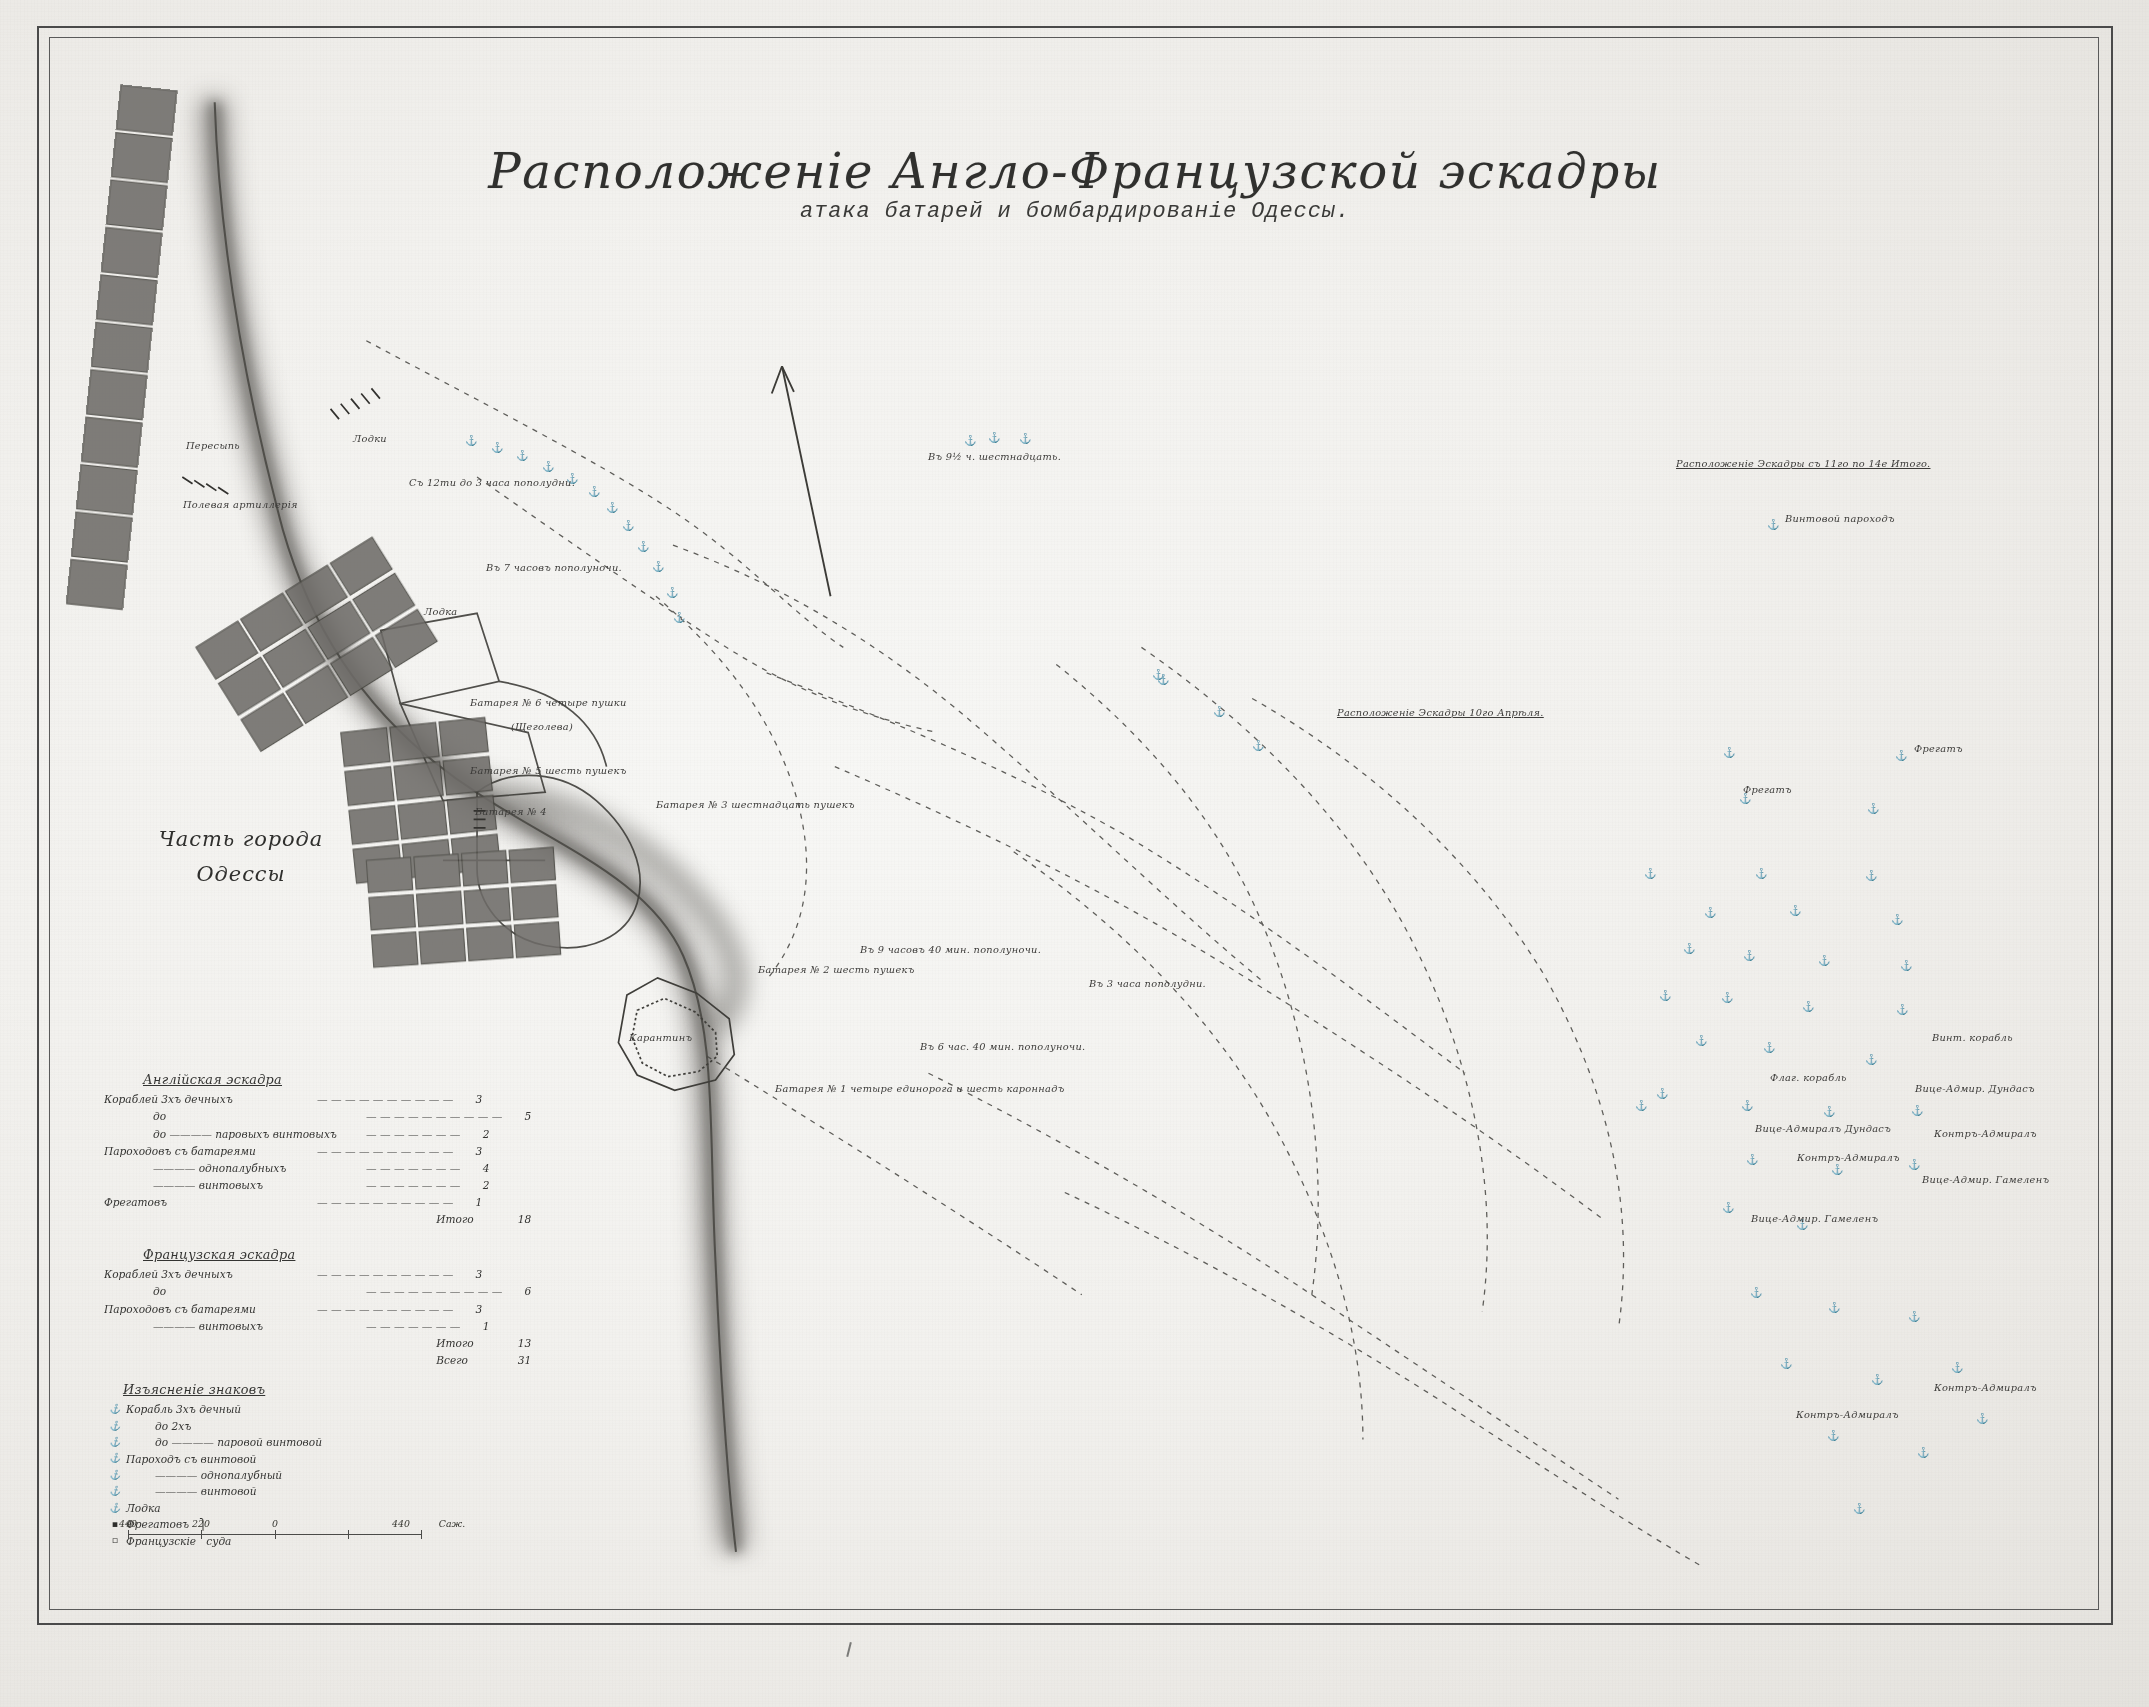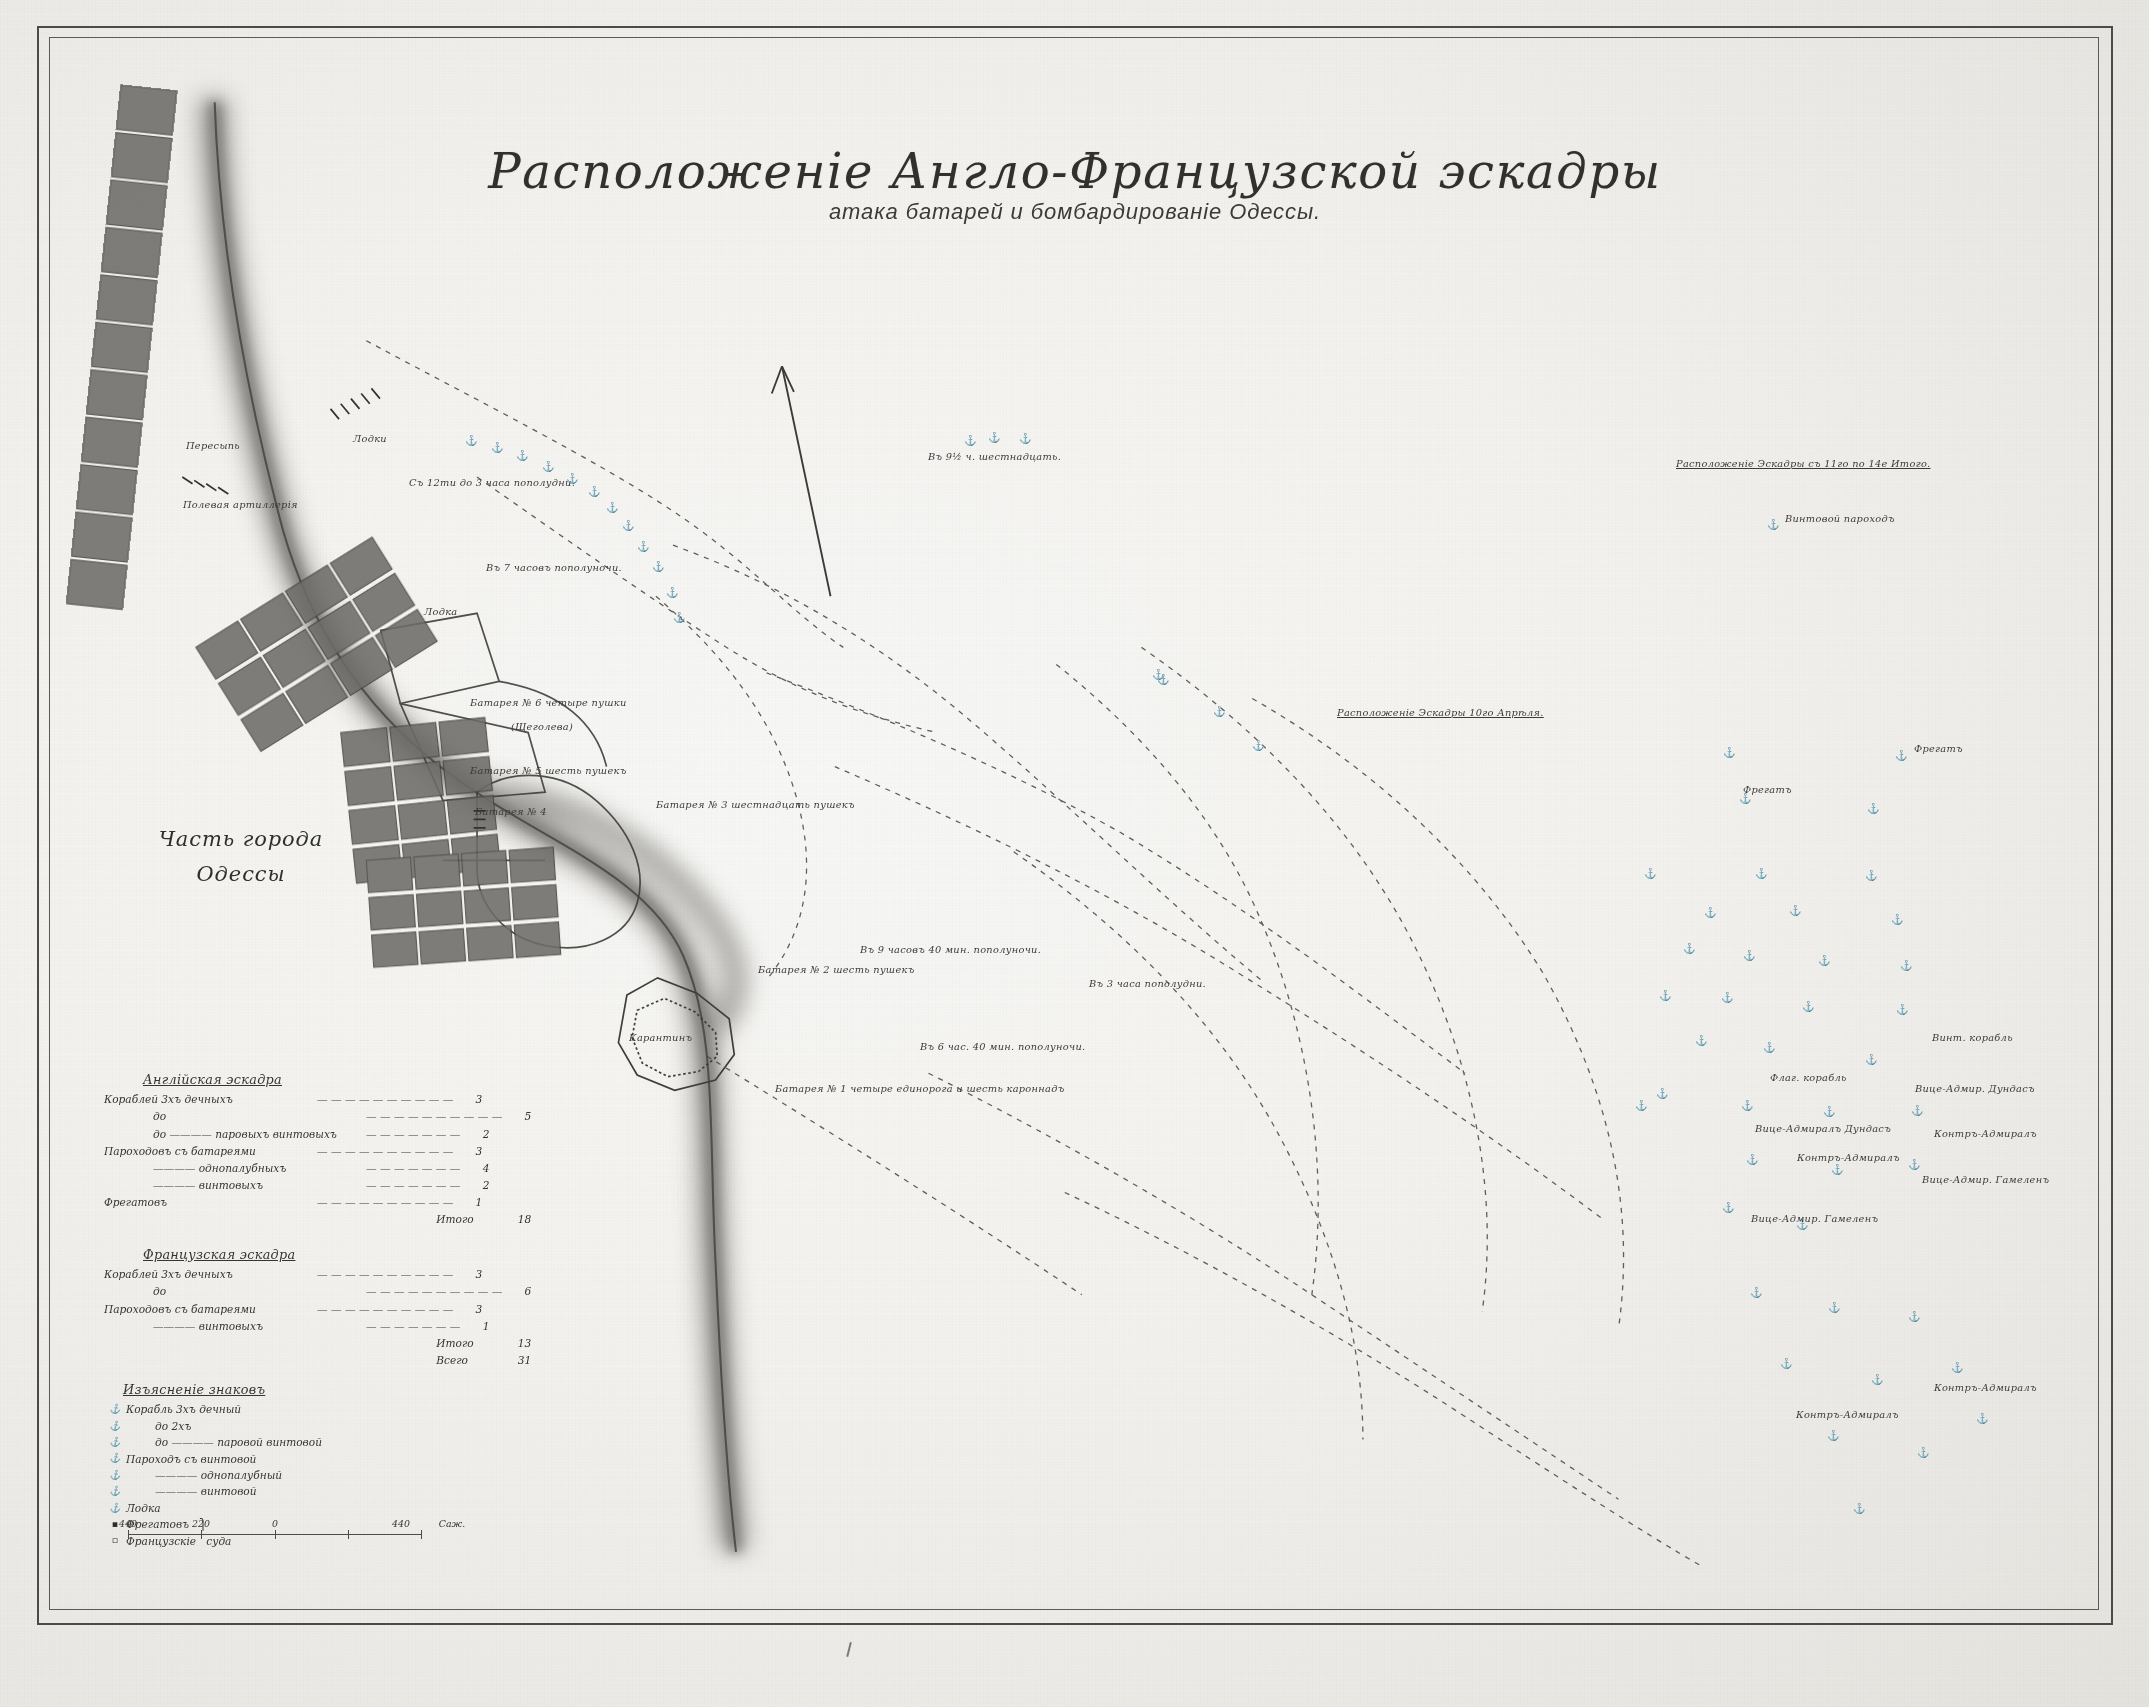--- a/index.html
+++ b/index.html
@@ -56,21 +56,21 @@
     letter-spacing: 1.7px;
     font-style: italic;
     color: #30302e;
     text-shadow: 0 0 0.9px rgba(60,60,60,.35);
   }
   .title-sub {
     position: absolute;
     left: 0; right: 0;
     top: 199px;
     text-align: center;
-    font-family: Liberation Sans, sans-serif;
+    font-family: Liberation Mono, monospace;
     font-size: 22px;
     font-style: italic;
     letter-spacing: 0.9px;
     color: #3a3a38;
   }
   .caption-bottom {
     position: absolute;
     left: 0; right: 0;
     top: 1656px;
     text-align: center;

